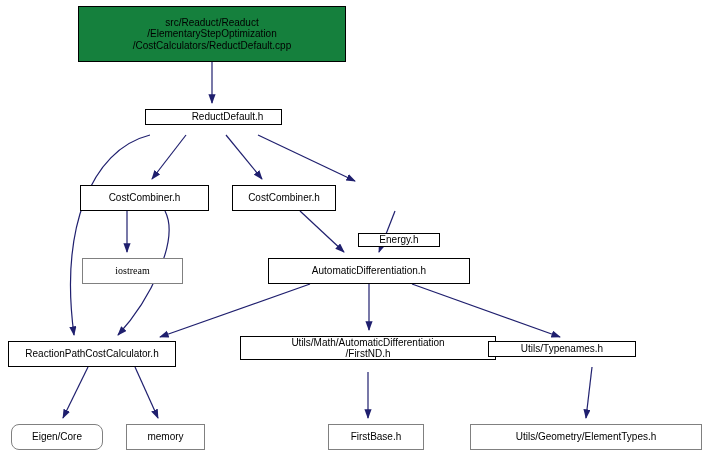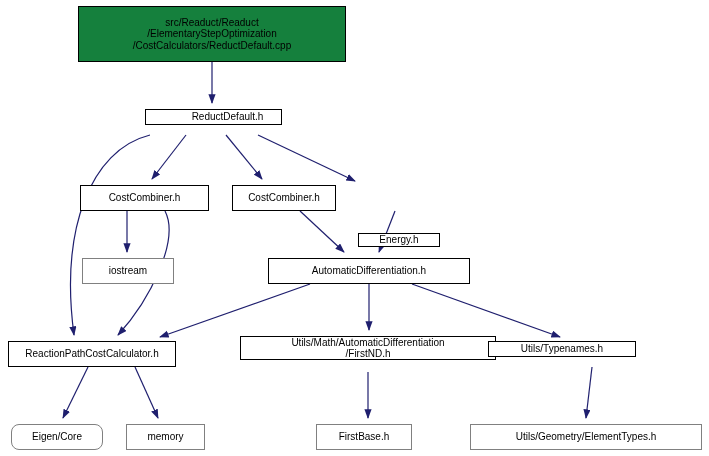--- a/index.html
+++ b/index.html
@@ -79,25 +79,25 @@
   </svg>
 
   <div id="nodes-layer">
       <div class="node root" style="left: 78px; top: 6px; width: 268px; height: 56px;">src/Readuct/Readuct
 /ElementaryStepOptimization
 /CostCalculators/ReductDefault.cpp</div>
       <div class="node" style="left: 145px; top: 109px; width: 137px; height: 16px; padding-left: 28px;">ReductDefault.h</div>
       <div class="node" style="left: 80px; top: 185px; width: 129px; height: 26px;">CostCombiner.h</div>
       <div class="node" style="left: 232px; top: 185px; width: 104px; height: 26px;">CostCombiner.h</div>
       <div class="node" style="left: 358px; top: 185px; width: 82px; height: 14px; margin-top: 48px;">Energy.h</div>
-      <div class="node faint" style="left: 82px; top: 258px; width: 92px; height: 26px;">iostream</div>
+      <div class="node faint" style="left: 82px; top: 258px; width: 101px; height: 26px; font-family: Liberation Serif, serif;">iostream</div>
       <div class="node" style="left: 268px; top: 258px; width: 202px; height: 26px;">AutomaticDifferentiation.h</div>
       <div class="node" style="left: 8px; top: 341px; width: 168px; height: 26px;">ReactionPathCostCalculator.h</div>
       <div class="node" style="left: 240px; top: 336px; width: 256px; height: 24px;">Utils/Math/AutomaticDifferentiation
 /FirstND.h</div>
       <div class="node" style="left: 488px; top: 341px; width: 148px; height: 16px;">Utils/Typenames.h</div>
       <div class="node faint" style="left: 11px; top: 424px; width: 92px; height: 26px; border-radius: 8px;">Eigen/Core</div>
       <div class="node faint" style="left: 126px; top: 424px; width: 79px; height: 26px;">memory</div>
-      <div class="node faint" style="left: 316px; top: 424px; width: 96px; height: 26px;">FirstBase.h</div>
+      <div class="node faint" style="left: 328px; top: 424px; width: 96px; height: 26px;">FirstBase.h</div>
       <div class="node faint" style="left: 470px; top: 424px; width: 232px; height: 26px;">Utils/Geometry/ElementTypes.h</div>
     </div>
 
 </div>
 
 </body></html>

